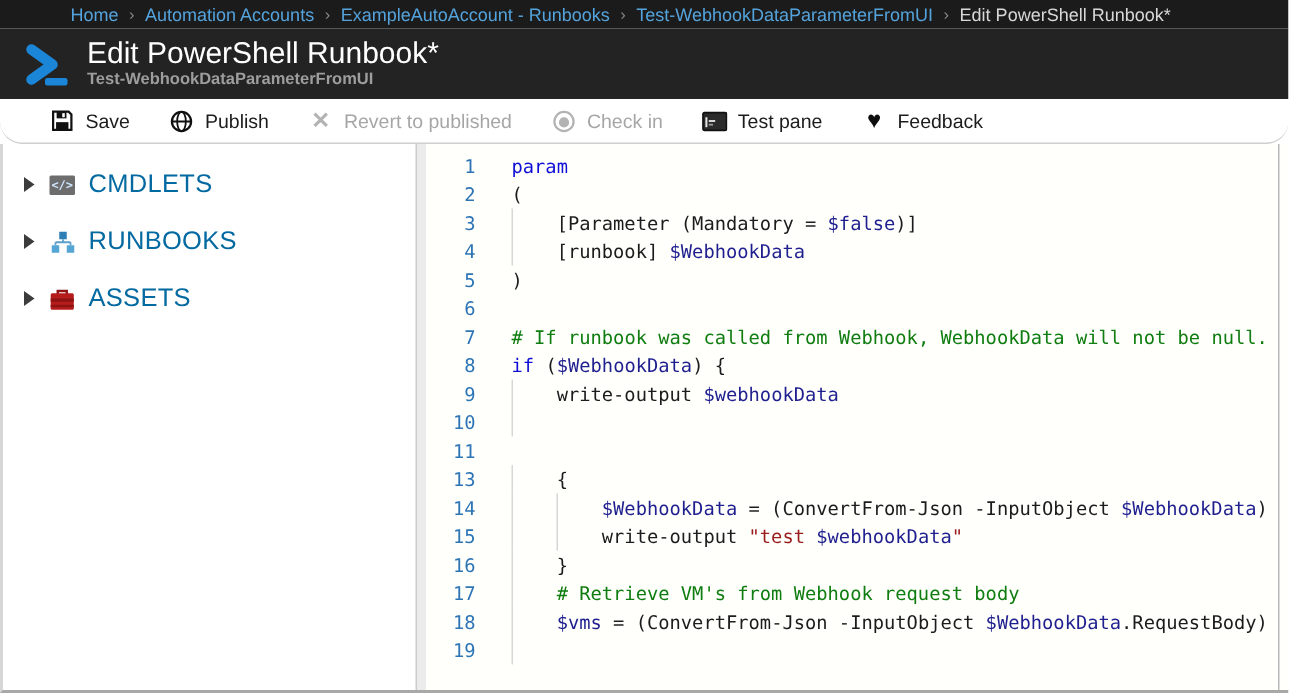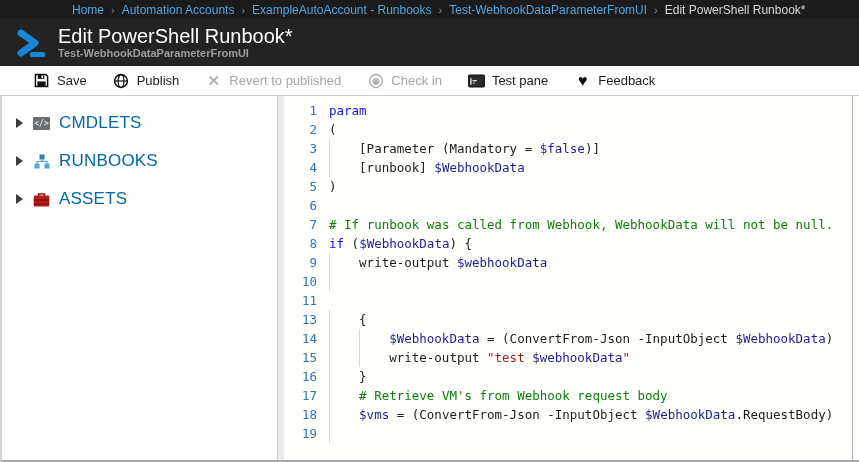--- a/index.html
+++ b/index.html
@@ -1,35 +1,35 @@
 <!DOCTYPE html>
 <html style="--accent_blue: #1b86d8; --breadcrumb_link: #54a3dc; --kw: #0f0fd6; --var: #1f1f8f; --str: #9b1c1c; --com: #0f7d0f; --pln: #1c1c1c; --line_number: #2e75b6;"><head>
 <meta charset="utf-8">
 <style>
   * { margin:0; padding:0; box-sizing:border-box; }
   html,body { width:859px; height:462px; overflow:hidden; background:#fff;
               font-family:"Liberation Sans", sans-serif; }
 
   
   .crumbs { height:19px; background:#1b1b1b; display:flex; align-items:center;
-            padding-left:72px; font-size:12px; white-space:nowrap; }
+            padding-left:47px; font-size:12px; white-space:nowrap; }
   .crumb-link { color:var(--breadcrumb_link); text-decoration:none; cursor:pointer; }
   .crumb-sep  { color:#8a8a8a; margin:0 7px; font-size:11px; }
   .crumb-current { color:#d8d8d8; }
 
   
   .header { height:47px; background:#232323; display:flex; align-items:center; padding-left:13px; }
   .ps-logo { width:36px; height:36px; flex:0 0 auto; margin-right:9px; }
   .header-titles { display:flex; flex-direction:column; justify-content:center; }
   .page-title { color:#ffffff; font-size:20px; font-weight:400; line-height:22px; }
   .page-subtitle { color:#9d9d9d; font-size:11px; font-weight:700; line-height:13px; }
 
   
   .toolbar { height:30px; background:#ffffff; border-bottom:1px solid #cfcfcf;
-             display:flex; align-items:flex-end; padding-left:20px; }
+             display:flex; align-items:flex-end; padding-left:20px;border-radius:15px; }
   .tb-item { display:flex; align-items:center; gap:7px; padding:0 13px; height:100%;
              font-size:13px; color:#1c1c1c; cursor:pointer; }
   .tb-item.disabled { color:#a6a6a6; cursor:default; }
   .tb-icon { width:17px; height:17px; display:flex; align-items:center; justify-content:center; }
   .tb-icon svg { display:block; }
   .heart { font-size:16px; line-height:16px; color:#0d0d0d; }
   .xmark { font-size:15px; font-weight:700; color:#b3b3b3; line-height:15px; }
 
   
   .content { display:flex; height:366px; border-left:2px solid #d6d6d6;
@@ -47,21 +47,21 @@
                  display:flex; align-items:center; justify-content:center; border-radius:1px; }
   .tree-label { font-size:17px; color:#0369a1; letter-spacing:.2px; }
 
   .splitter { width:6px; background:#ebebeb; cursor:col-resize; }
 
   .editor { flex:1; background:#fffffc; position:relative; padding-top:5px;
             font-family:"DejaVu Sans Mono", monospace; font-size:12.5px; overflow:hidden; }
   .code-line { display:flex; height:19px; line-height:19px; white-space:pre; }
   .ln { width:33px; text-align:right; color:var(--line_number); flex:0 0 auto;
         user-select:none; }
-  .code { margin-left:12px; }
+  .code { margin-left:24px; }
   .ig { display:inline-block; width:4ch; height:19px; border-left:1px solid #d7d7d7;
         vertical-align:top; }
   .s-kw  { color:var(--kw); }
   .s-var { color:var(--var);text-align:center; }
   .s-str { color:var(--str); }
   .s-com { color:var(--com); }
   .s-pln { color:var(--pln); }
   .scroll-line { position:absolute; top:0; right:6px; width:1px; height:100%;
                  background:#b9b9b9; }
 </style>

